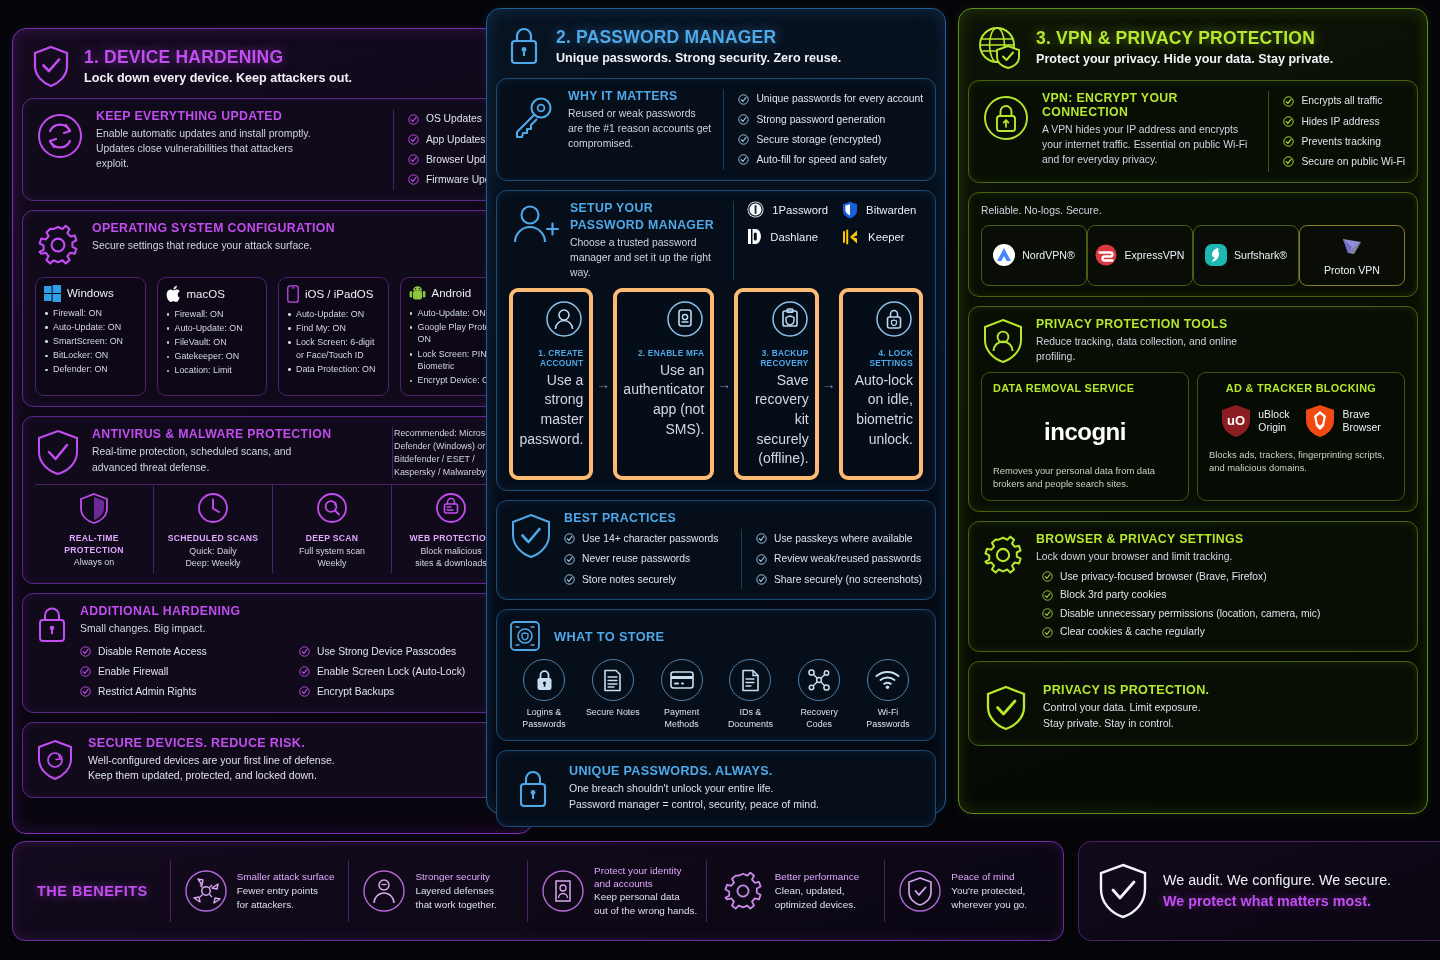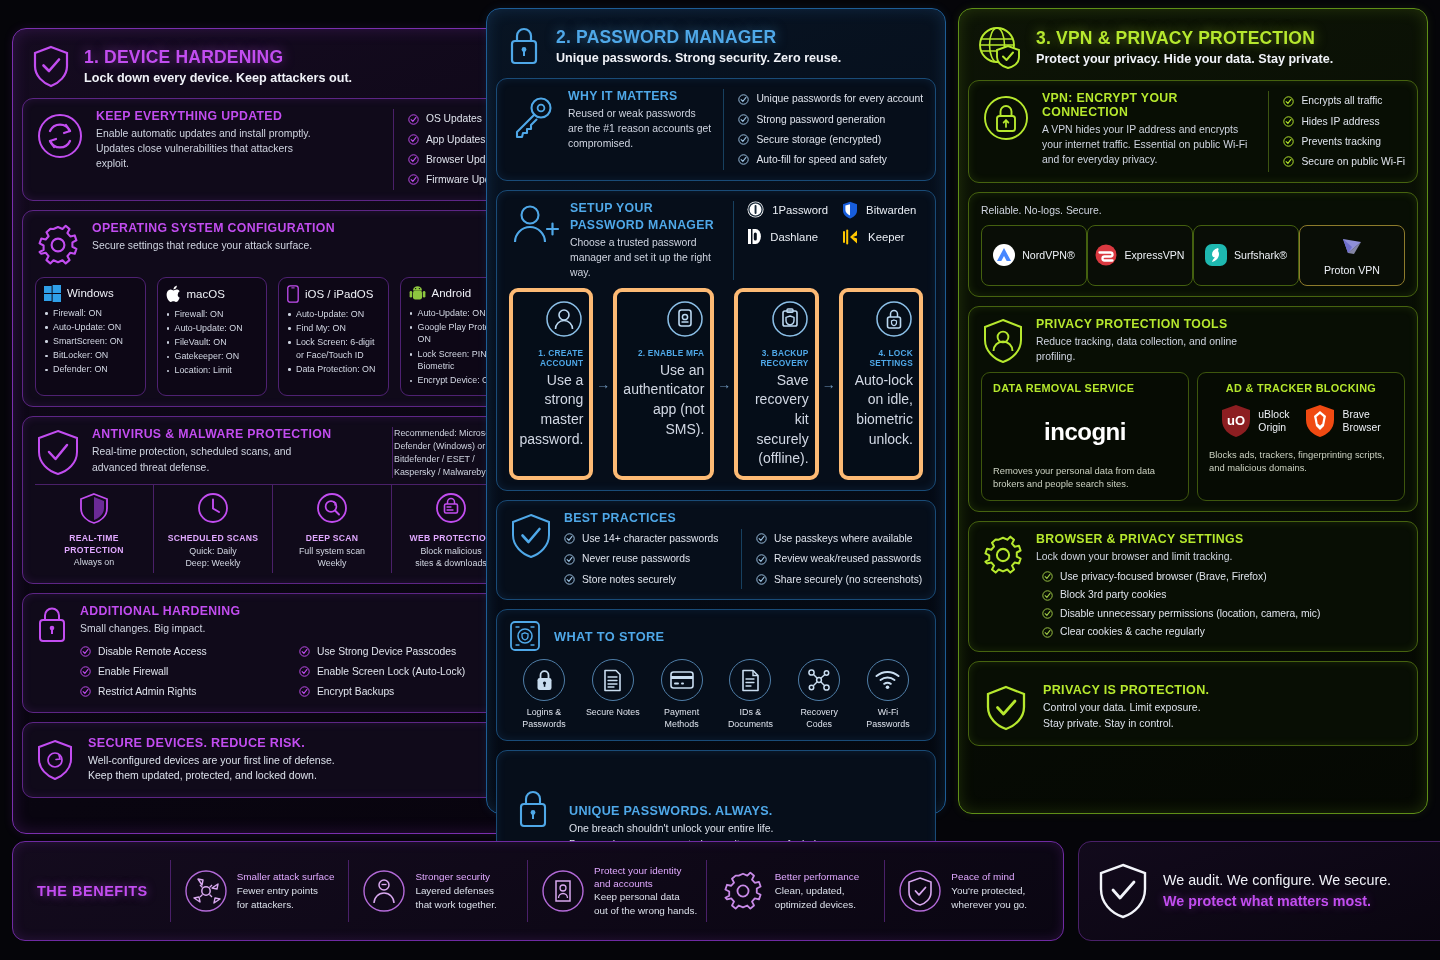--- a/index.html
+++ b/index.html
@@ -146,21 +146,21 @@
   .bitem .bt span{color:#dbe0ea;}
   .audit .a1{font-size:14.3px;color:#f0f2f8;line-height:1.5;}
   .audit .a2{font-size:14.3px;color:var(--pur);font-weight:700;line-height:1.5;
              text-shadow:0 0 10px rgba(194,77,240,.45);}
 
   
   .closing{display:flex;align-items:center;gap:13px;}
   .closing .ct{font-size:12.6px;font-weight:700;letter-spacing:.3px;margin-bottom:3px;}
   .closing .cs{font-size:10.5px;line-height:1.5;color:#dbe0ea;}
   .c1 .closing .ct{color:var(--pur);}
-  .c2 .closing .ct{color:var(--blu);margin-top:40px;}
+  .c2 .closing .ct{color:var(--blu);}
   .c3 .closing .ct{color:var(--grn);}
 
   svg{display:block;overflow:visible;}
 </style>
 </head>
 <body>
 
 <div class="canvas">
 
 <section class="col c1">

